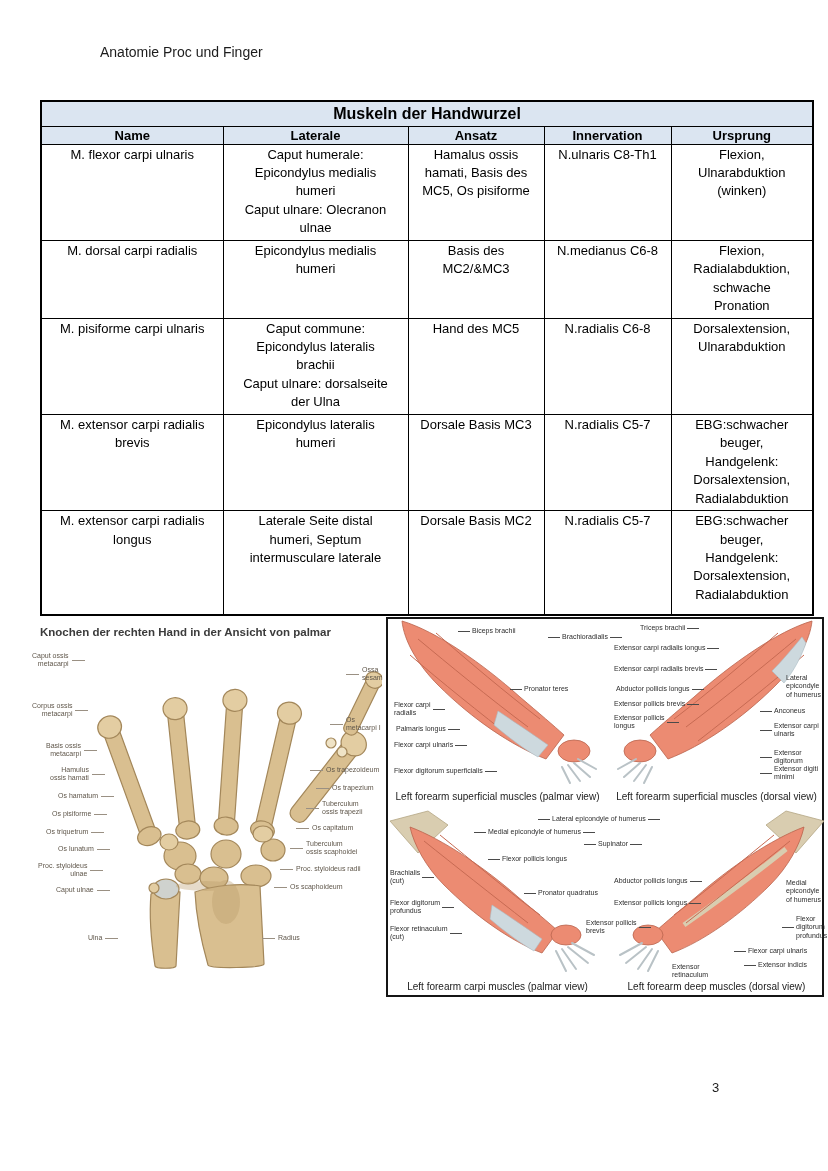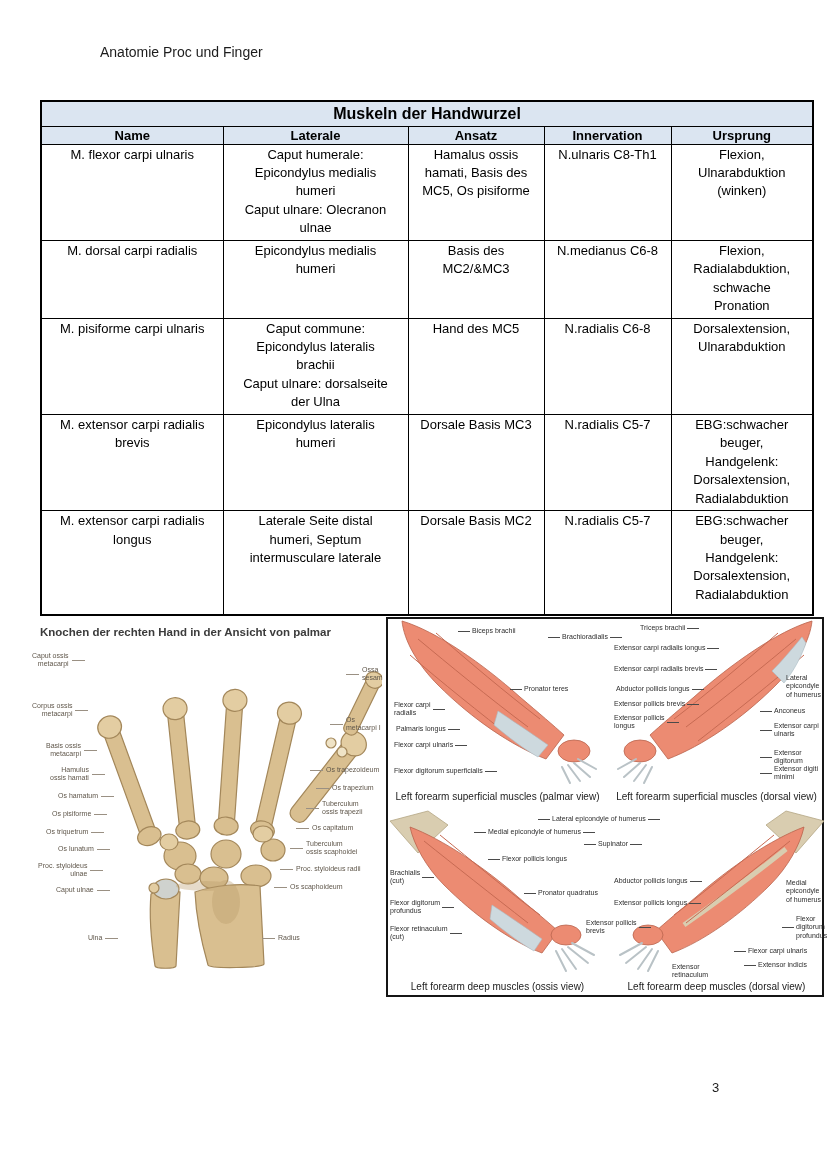--- a/index.html
+++ b/index.html
@@ -486,21 +486,21 @@
     <div class="mlbl" style="left:2px;top:280px">
         <span class="t">Flexor digitorum
 profundus</span>
         <i></i>
       </div>
     <div class="mlbl" style="left:2px;top:306px">
         <span class="t">Flexor retinaculum
 (cut)</span>
         <i></i>
       </div>
-    <div class="caption" style="left:0;top:362px">Left forearm deep muscles (ossis view)</div>
+    <div class="caption" style="left:0;top:362px">Left forearm carpi muscles (palmar view)</div>
 
     <div class="mlbl" style="left:226px;top:258px">
         <span class="t">Abductor pollicis longus</span>
         <i></i>
       </div>
     <div class="mlbl" style="left:226px;top:280px">
         <span class="t">Extensor pollicis longus</span>
         <i></i>
       </div>
     <div class="mlbl" style="left:198px;top:300px">

